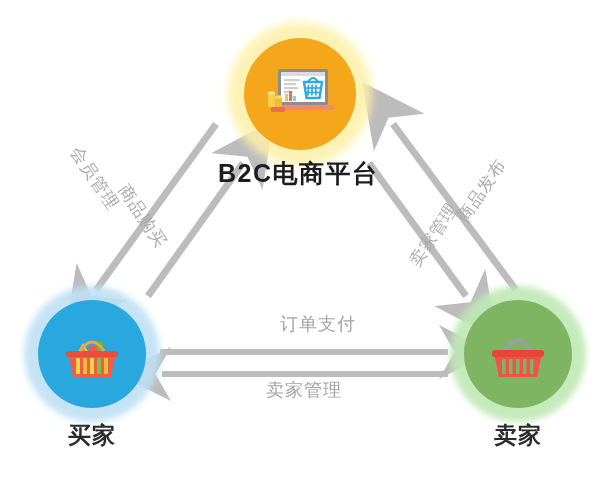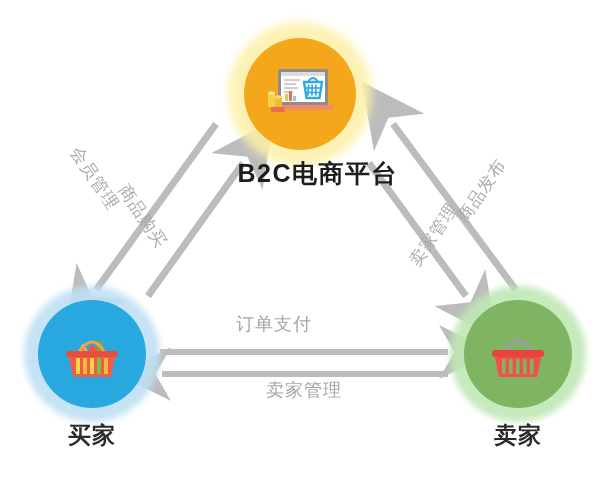--- a/index.html
+++ b/index.html
@@ -88,21 +88,21 @@
     position: relative;
     width: 72px;
     height: 62px;
   }
   
   .platform-title {
     position: absolute;
     left: 218px;
     top: 157px;
     width: 180px;
-    text-align: right;
+    text-align: left;
     font-size: 25px;
     font-weight: 700;
     color: #1d1d1d;
     letter-spacing: 1.5px;
     white-space: nowrap;
   }
   .edge-label {
     position: absolute;
     font-size: 17px;
     color: #a9a9a9;
@@ -110,21 +110,21 @@
     font-weight: 400;
     letter-spacing: 1px;
   }
   .edge-label.rot-left  { transform: rotate(56deg);  transform-origin: left top; }
   .edge-label.rot-right { transform: rotate(-56deg); transform-origin: left top; }
   #label-member-mgmt   { left: 84px;  top: 142px; }
   #label-goods-buy     { left: 132px; top: 180px; }
   #label-goods-publish { left: 452px; top: 214px; }
   #label-seller-mgmt   { left: 404px; top: 258px; }
   #label-order-pay {
-    left: 236px; top: 312px; width: 128px; text-align: left;
+    left: 228px; top: 312px; width: 128px; text-align: right;
     font-size: 18px; color: #a4a4a4;
   }
   #label-order-ship {
     left: 240px; top: 378px; width: 128px; text-align: center;
     font-size: 18px; color: #a4a4a4;
   }
   #label-buyer  { left: 26px;  top: 420px; width: 132px; }
   #label-seller { left: 452px; top: 420px; width: 132px; }
 </style>
 </head>

